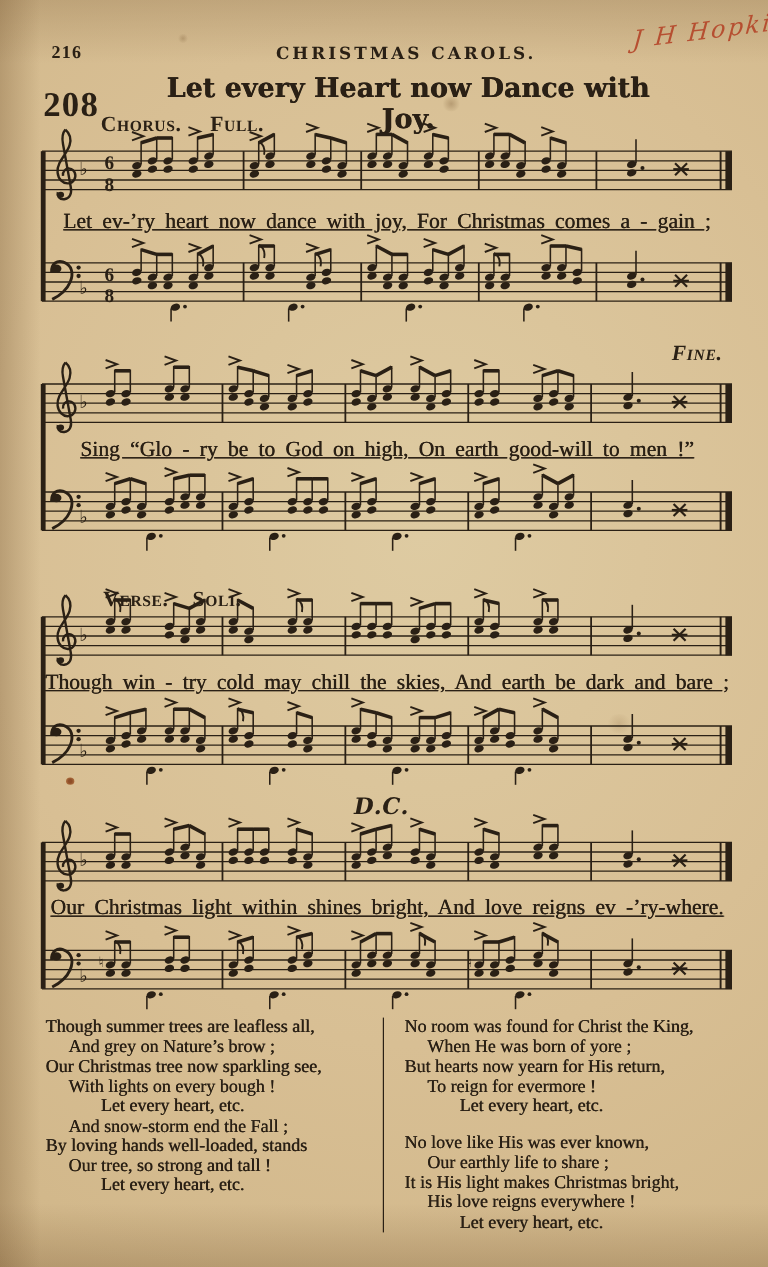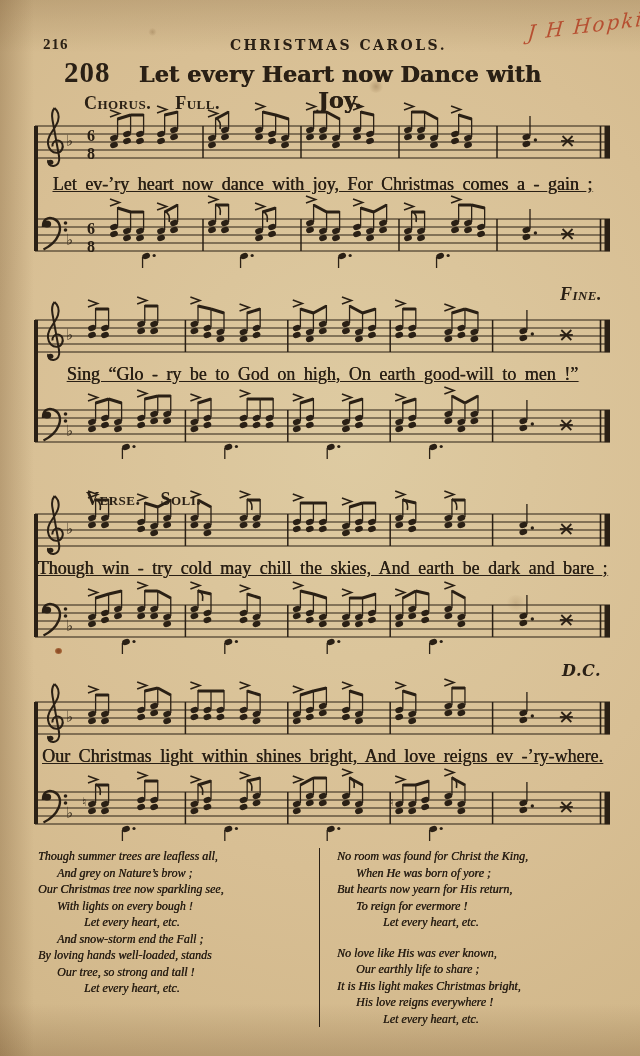--- a/index.html
+++ b/index.html
@@ -18,47 +18,47 @@
   .st3{left:505px;top:595px;width:22px;height:16px;background:radial-gradient(circle, rgba(130,95,55,.18), rgba(130,95,55,0) 70%);}
   .inkdot{position:absolute;left:55px;top:648px;width:7px;height:6px;border-radius:50%;
     background:radial-gradient(circle,#8e4d27 30%,#a96b3c 70%,rgba(169,107,60,0) 100%);}
 
   .pagenum{position:absolute;left:43px;top:36px;font-size:15px;font-weight:bold;letter-spacing:1px;}
   .runhead{position:absolute;left:0;top:37px;width:100%;text-align:center;font-size:14px;font-weight:bold;
     letter-spacing:2.5px;font-family:"DejaVu Serif",serif;}
   .annot{position:absolute;right:6px;top:12px;color:#b5472a;font-style:italic;font-size:20px;
     font-family:"DejaVu Serif",serif;letter-spacing:2px;transform:rotate(-7deg) skewX(-12deg);opacity:.92;}
 
-  .hymnnum{position:absolute;left:36px;top:56px;font-size:29px;font-weight:bold;letter-spacing:1px;margin-left:28px;}
+  .hymnnum{position:absolute;left:36px;top:72px;font-size:29px;font-weight:bold;letter-spacing:1px;}
   .title{position:absolute;left:120px;top:61px;width:440px;text-align:center;font-size:22.5px;font-weight:bold;
     font-family:"DejaVu Serif",serif;text-shadow:.4px 0 0 currentColor;}
 
   .lbl{position:absolute;font-size:18px;font-weight:bold;font-variant:small-caps;letter-spacing:.5px;}
   .chorus{left:84px;top:93px;}
   .chorus .g2{margin-left:24px;}
   .fine{left:35px;top:284px;width:567px;text-align:right;font-style:italic;}
   .verse{left:86px;top:458px;margin-top:31px;}
   .verse .g2{margin-left:20px;}
-  .dc{left:35px;top:661px;width:566px;text-align:right;font-variant:normal;font-style:italic;
-    font-size:16px;font-family:"DejaVu Serif",serif;}
+  .dc{left:35px;top:661px;width:566px;text-align:center;font-variant:normal;font-style:italic;
+    font-size:19px;font-family:"DejaVu Serif",serif;}
 
   svg.staff{position:absolute;left:35px;width:575px;height:72px;overflow:visible;}
   .t1{top:104px}.b1{top:197px}.t2{top:298px}.b2{top:388px}
   .t3{top:492px}.b3{top:583px}.t4{top:680px}.b4{top:770px}
 
   .conn{position:absolute;left:34px;width:4px;background:#2a2015;}
   .c1{top:126px;height:125px}.c2{top:320px;height:122px}
   .c3{top:514px;height:123px}.c4{top:702px;height:122px}
 
   .lyric{position:absolute;left:35px;width:575px;text-align:center;font-size:18px;word-spacing:4px;
     text-shadow:.35px 0 0 currentColor;white-space:nowrap;text-decoration:underline;}
   .ly1{top:174px}.ly2{top:364px}.ly3{top:558px}.ly4{top:746px}
 
   .stanzas{position:absolute;left:30px;top:848px;width:588px;display:flex;}
-  .col{width:50%;font-size:12px;line-height:16.5px;font-style:italic;}
+  .col{width:50%;font-size:15px;line-height:16.5px;}
   .col p{margin:0;text-shadow:.35px 0 0 currentColor;white-space:nowrap;}
   .col.right{border-left:1.6px solid #2a2015;padding-left:9px;}
   .i0{padding-left:8px}.i1{padding-left:27px}.i2{padding-left:54px}
   .brk{margin-top:14px !important;}
 </style>
 </head>
 <body>
 
 <div class="page">
   <div class="vignette"></div>

